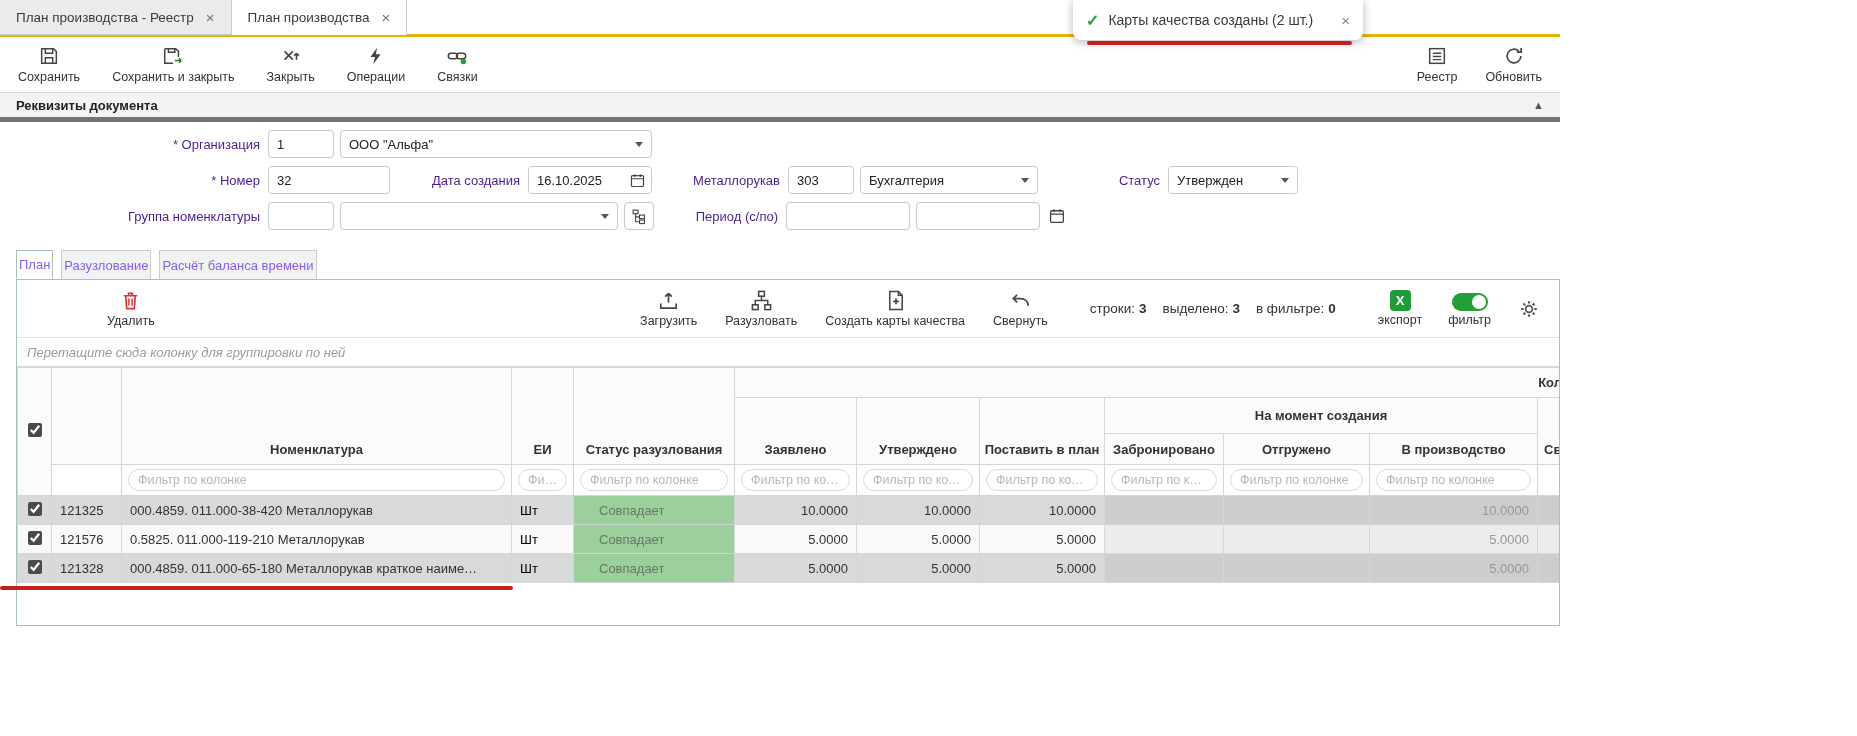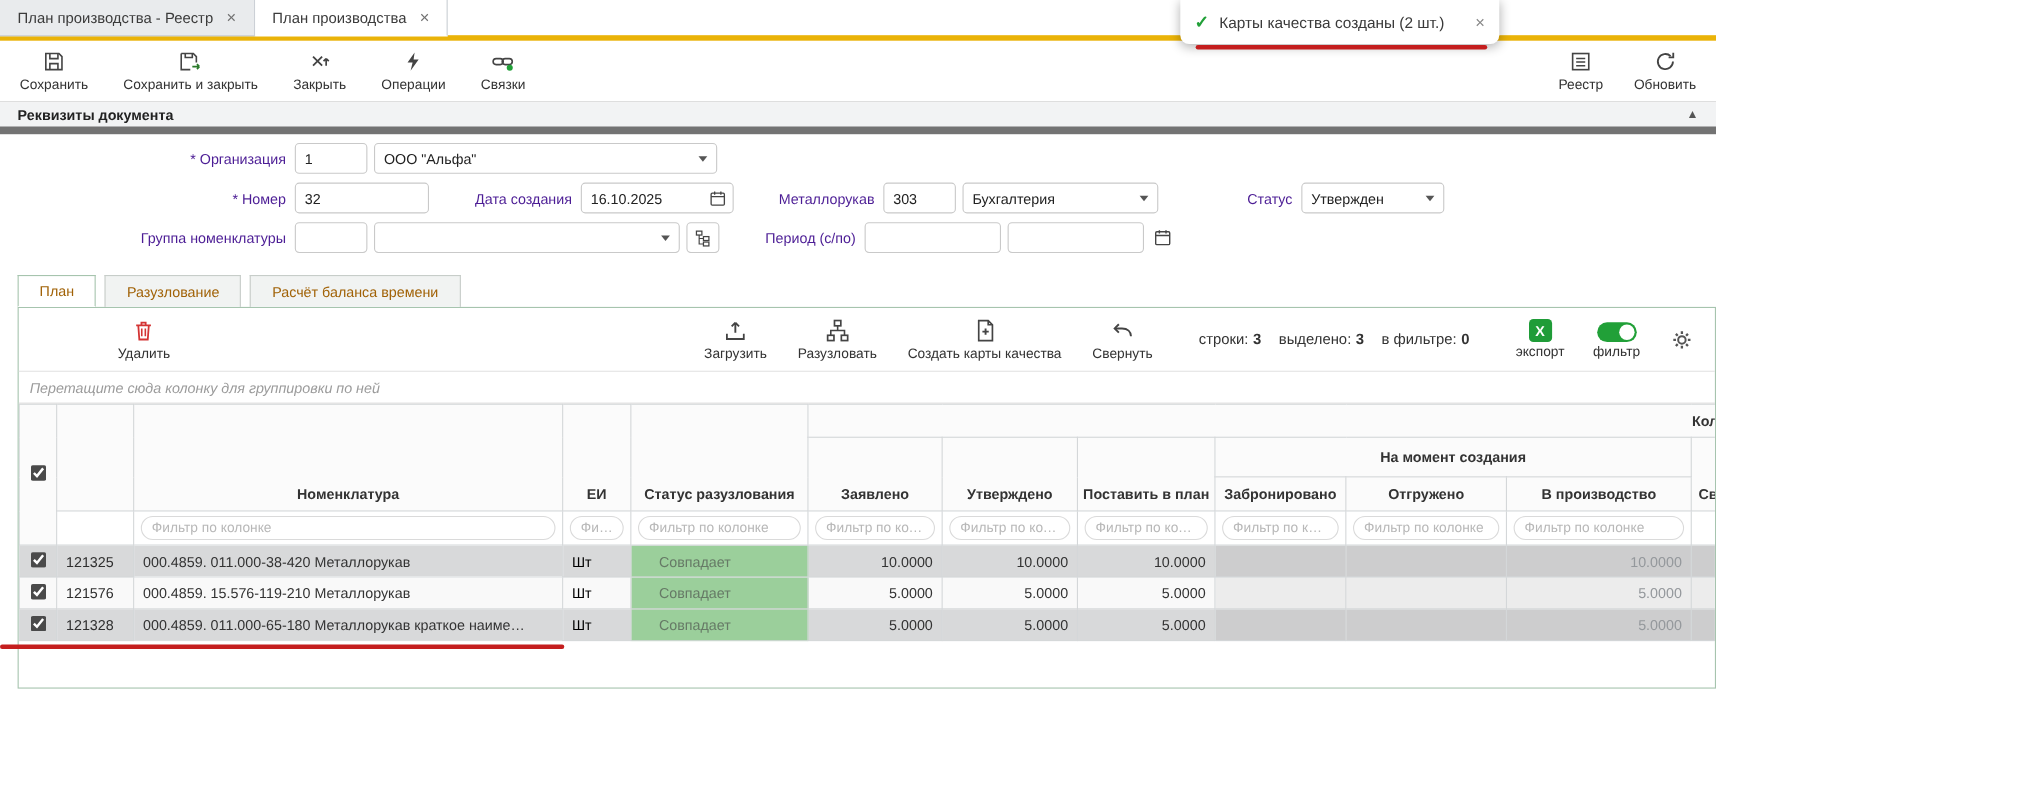--- a/index.html
+++ b/index.html
@@ -1,21 +1,21 @@
 <!DOCTYPE html>
 <html><head>
 <meta charset="utf-8">
 <style>
   * { box-sizing: border-box; margin: 0; padding: 0; }
   html,body { width:1857px; height:736px; overflow:hidden; background:#fff;
     font-family:"Liberation Sans", sans-serif; color:#333; font-size:13px; }
   .app { width:1560px; position:relative; }
 
   
-  .tabbar { height:37px; display:flex; border-bottom:5px solid #eab308; background:#fff; }
+  .tabbar { height:37px; display:flex; border-bottom:3px solid #eab308; background:#fff; }
   .wtab { display:flex; align-items:center; gap:12px; padding:0 16px; background:#e9ebed;
     border-right:1px solid #c9ced3; border-bottom:1px solid #c9ced3; margin-bottom:-1px;
     font-size:13.5px; color:#3b3b3b; cursor:default; }
   .wtab.active { background:#fff; border-bottom:1px solid #fff; }
   .wtab .x { color:#707070; font-size:15px; line-height:1; }
 
   
   .toast { position:absolute; left:1073px; top:0; width:290px; height:40px; background:#fff;
     border-radius:0 0 8px 8px; box-shadow:0 2px 10px rgba(0,0,0,.30); display:flex;
     align-items:center; gap:9px; padding:0 13px; z-index:50; font-size:14px; color:#3a3a3a; }
@@ -27,21 +27,21 @@
 
   
   .toolbar { height:56px; display:flex; align-items:center; padding:0 18px; gap:32px;
     border-bottom:1px solid #d6d6d6; }
   .tbtn { display:flex; flex-direction:column; align-items:center; gap:3px; font-size:12.5px;
     color:#333; white-space:nowrap; cursor:pointer; }
   .tbtn svg { width:22px; height:22px; }
   .tb-right { margin-left:auto; display:flex; gap:28px; }
 
   
-  .req-head { height:29px; background:#f2f3f4; border-bottom:7px solid #737373; display:flex;
+  .req-head { height:29px; background:#f2f3f4; border-bottom:5px solid #737373; display:flex;
     align-items:center; padding:0 16px; font-weight:bold; color:#222; }
   .req-head .caret { margin-left:auto; color:#555; font-size:11px; }
   .form { padding:8px 0; }
   .frow { display:flex; align-items:center; height:28px; margin-bottom:8px; }
   .frow:last-child { margin-bottom:0; }
   .flabel { text-align:right; padding-right:8px; color:#4c1d95; white-space:nowrap; }
   .lw-main { width:268px; } .lw-date { width:138px; } .lw-div { width:136px; }
   .lw-status { width:130px; } .lw-period { width:132px; }
   input[type=text] { height:28px; border:1px solid #c9c9c9; border-radius:4px; padding:0 8px;
     font:inherit; color:#222; background:#fff; text-overflow:ellipsis; }
@@ -51,22 +51,22 @@
   .sel .chev { margin-left:auto; width:0; height:0; border-left:4.5px solid transparent;
     border-right:4.5px solid transparent; border-top:5.5px solid #555; }
   .inwrap { position:relative; display:flex; align-items:center; }
   .inwrap svg { position:absolute; right:6px; width:17px; height:17px; }
   .icon-btn { width:30px; height:28px; border:1px solid #c9c9c9; border-radius:4px;
     background:#fff; display:flex; align-items:center; justify-content:center; cursor:pointer; }
   .icon-btn svg { width:17px; height:17px; }
 
   
   .vtabs { display:flex; gap:8px; padding-left:16px; margin-top:12px; position:relative; z-index:2; }
-  .vtab { height:29px; display:flex; align-items:center; padding:0 19px; background:#f1f3f2;
-    border:1px solid #c7cdc9; border-bottom:none; color:#a16207; cursor:pointer; }
+  .vtab { height:29px; display:flex; align-items:center; padding:0 2px; background:#f1f3f2;
+    border:1px solid #c7cdc9; border-bottom:none; color:#8b5cf6; cursor:pointer; }
   .vtab.active { background:#fff; border-color:#a6c4ae; border-bottom:1px solid #fff;
     margin-bottom:-1px; }
   .panel { margin:0 0 0 16px; width:1544px; border:1px solid #a6c4ae; background:#fff; }
 
   
   .gridbar { height:58px; display:flex; align-items:center; padding:0 18px;
     border-bottom:1px solid #e3e3e3; }
   .gbtn { display:flex; flex-direction:column; align-items:center; gap:2px; font-size:12.5px;
     color:#333; white-space:nowrap; cursor:pointer; }
   .gbtn svg { width:23px; height:23px; }
@@ -198,21 +198,21 @@
       <div class="sel" style="width:312px; margin-left:6px">
         <span>ООО "Альфа"</span>
         <span class="chev"></span>
       </div>
     </div>
     <div class="frow">
       <span class="flabel lw-main">* Номер</span>
       <input type="text" style="width: 122px;" value="32">
       <span class="flabel lw-date">Дата создания</span>
       <span class="inwrap">
-        <input type="text" style="width: 139px; padding-right: 26px;" value="16.10.2025">
+        <input type="text" style="width: 124px; padding-right: 26px;" value="16.10.2025">
         <svg viewBox="0 0 24 24">
             <rect x="3.5" y="5" width="17" height="15.5" rx="1.5" fill="none" stroke="#444" stroke-width="1.7"></rect>
             <path d="M3.5 9.5h17M8 3v4M16 3v4" fill="none" stroke="#444" stroke-width="1.7"></path>
           </svg>
       </span>
       <span class="flabel lw-div">Металлорукав</span>
       <input type="text" style="width: 66px;" value="303">
       <div class="sel" style="width:178px; margin-left:6px">
         <span>Бухгалтерия</span>
         <span class="chev"></span>
@@ -392,21 +392,21 @@
             <td class="num">10.0000</td>
             <td class="num">10.0000</td>
             <td class="num c-ro"></td>
             <td class="num c-ro"></td>
             <td class="num c-ro c-dim">10.0000</td>
             <td class="c-ro"></td>
           </tr>
           <tr>
             <td class="c-chk"><input type="checkbox" checked="" style=""></td>
             <td class="c-id">121576</td>
-            <td class="c-nom">000.4859. 15.576-119-210 Металлорукав</td>
+            <td class="c-nom">0.5825. 011.000-119-210 Металлорукав</td>
             <td class="c-unit">Шт</td>
             <td class="c-status">Совпадает</td>
             <td class="num">5.0000</td>
             <td class="num">5.0000</td>
             <td class="num">5.0000</td>
             <td class="num c-ro"></td>
             <td class="num c-ro"></td>
             <td class="num c-ro c-dim">5.0000</td>
             <td class="c-ro"></td>
           </tr>

